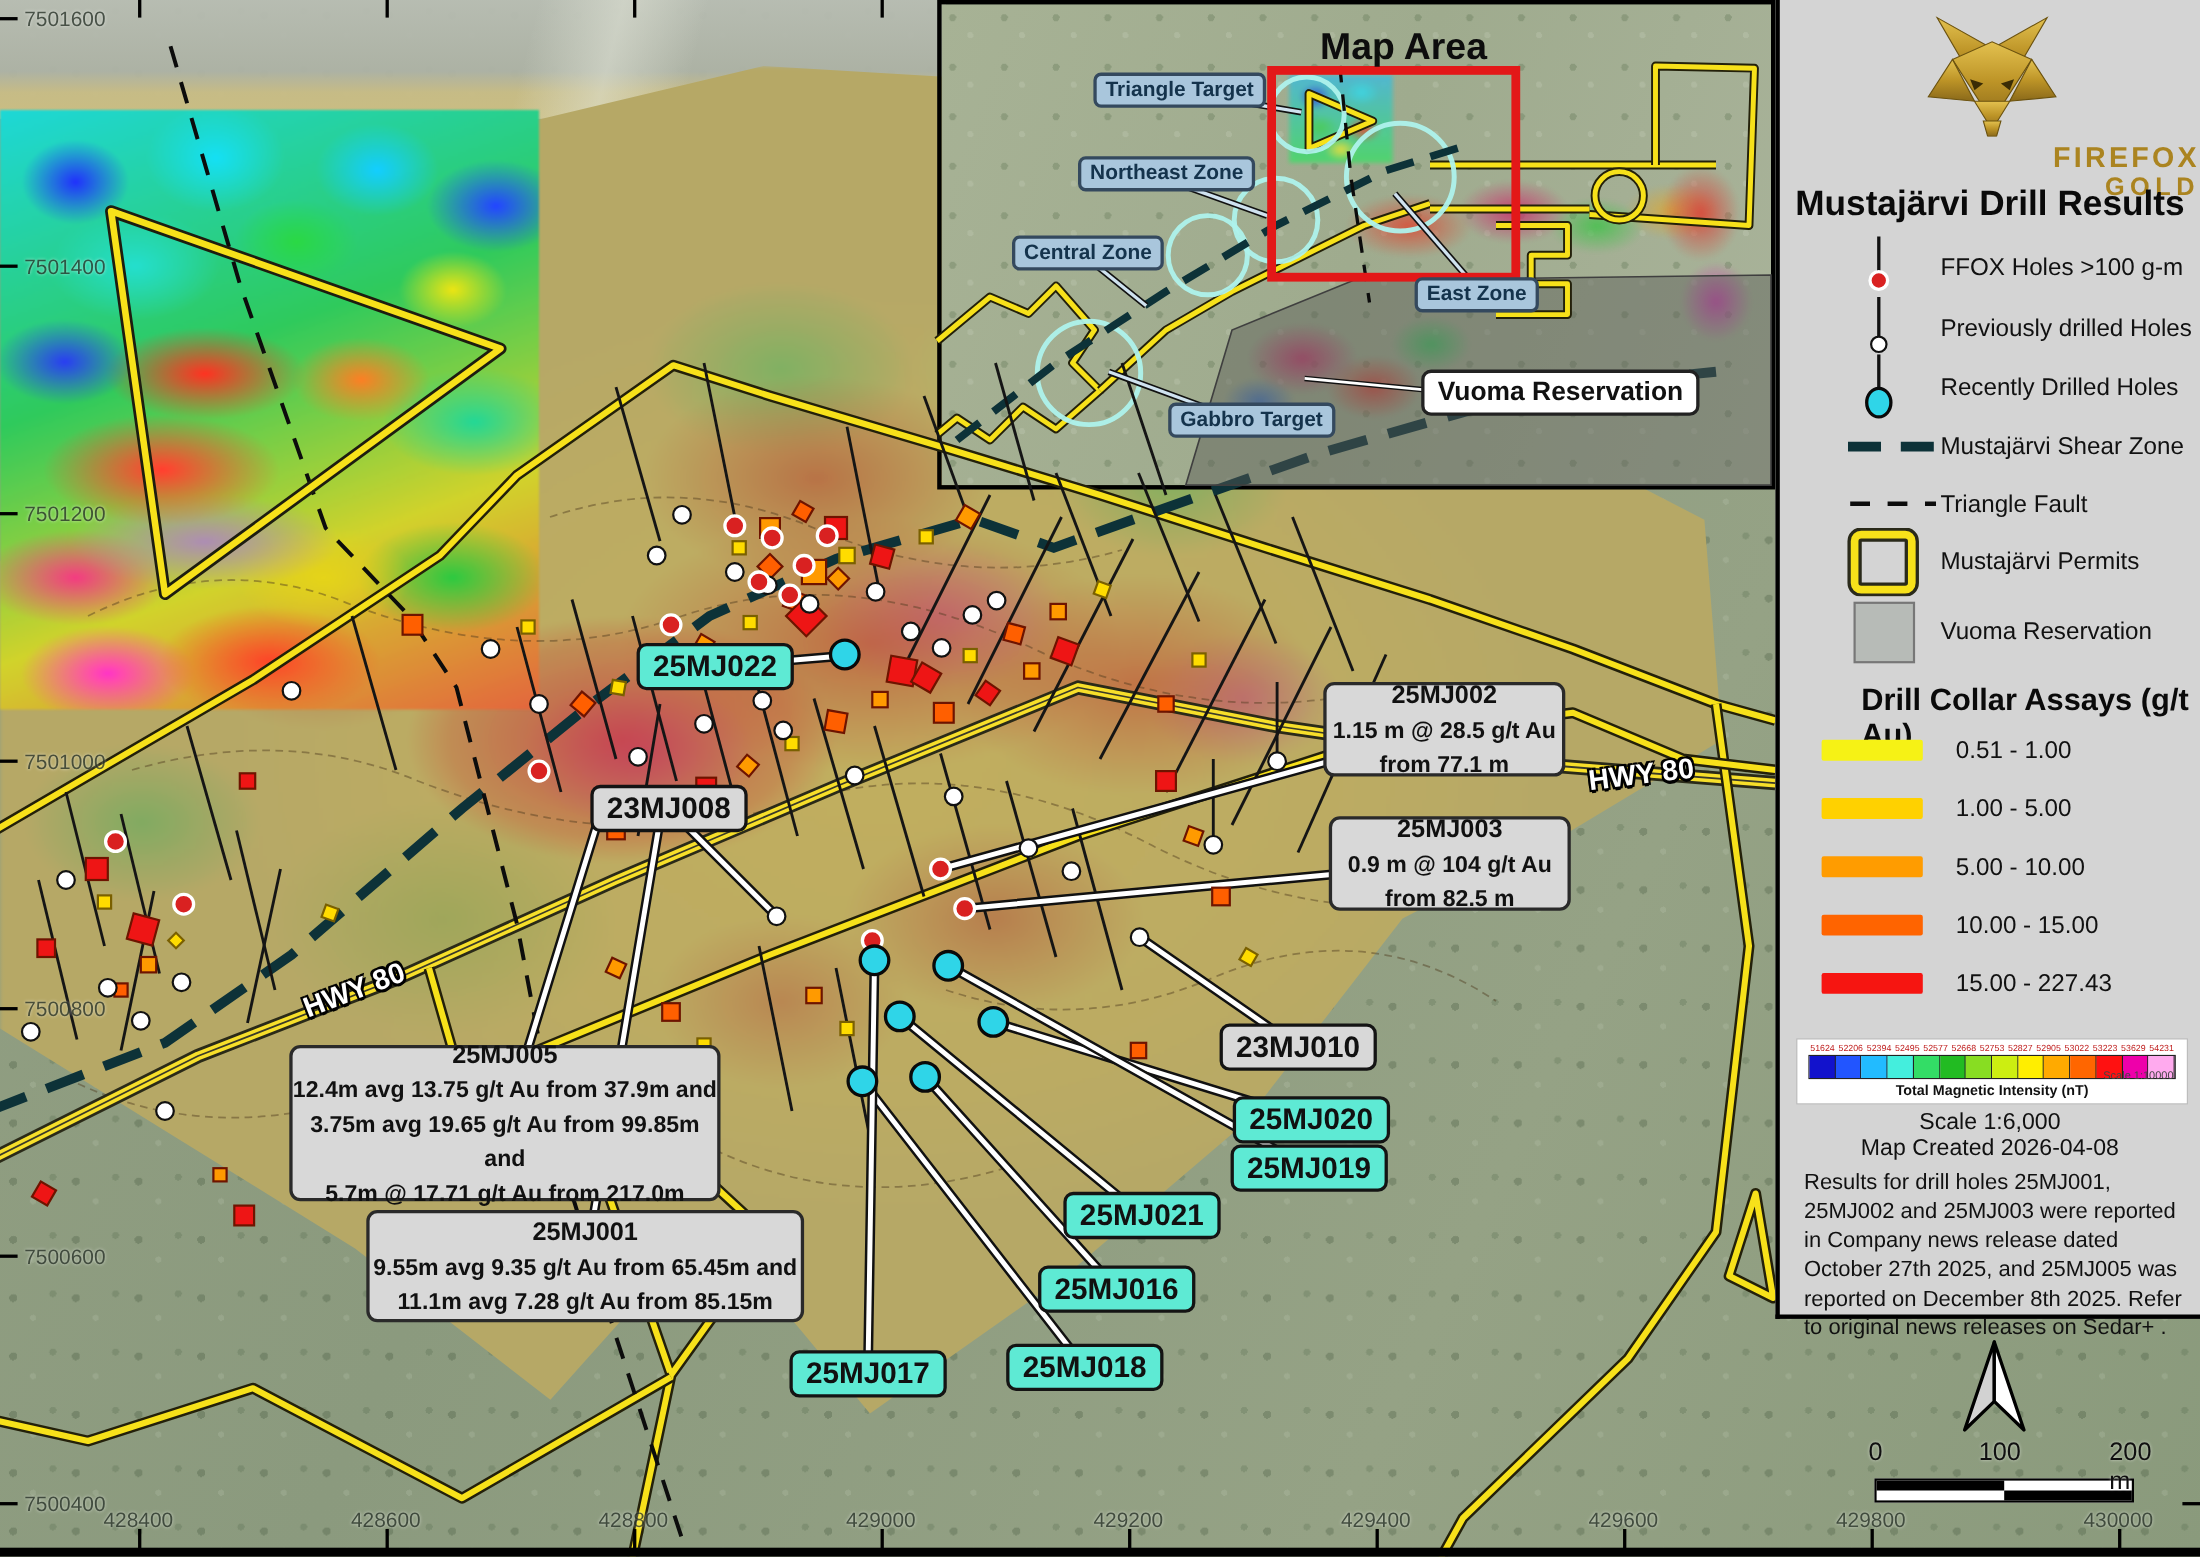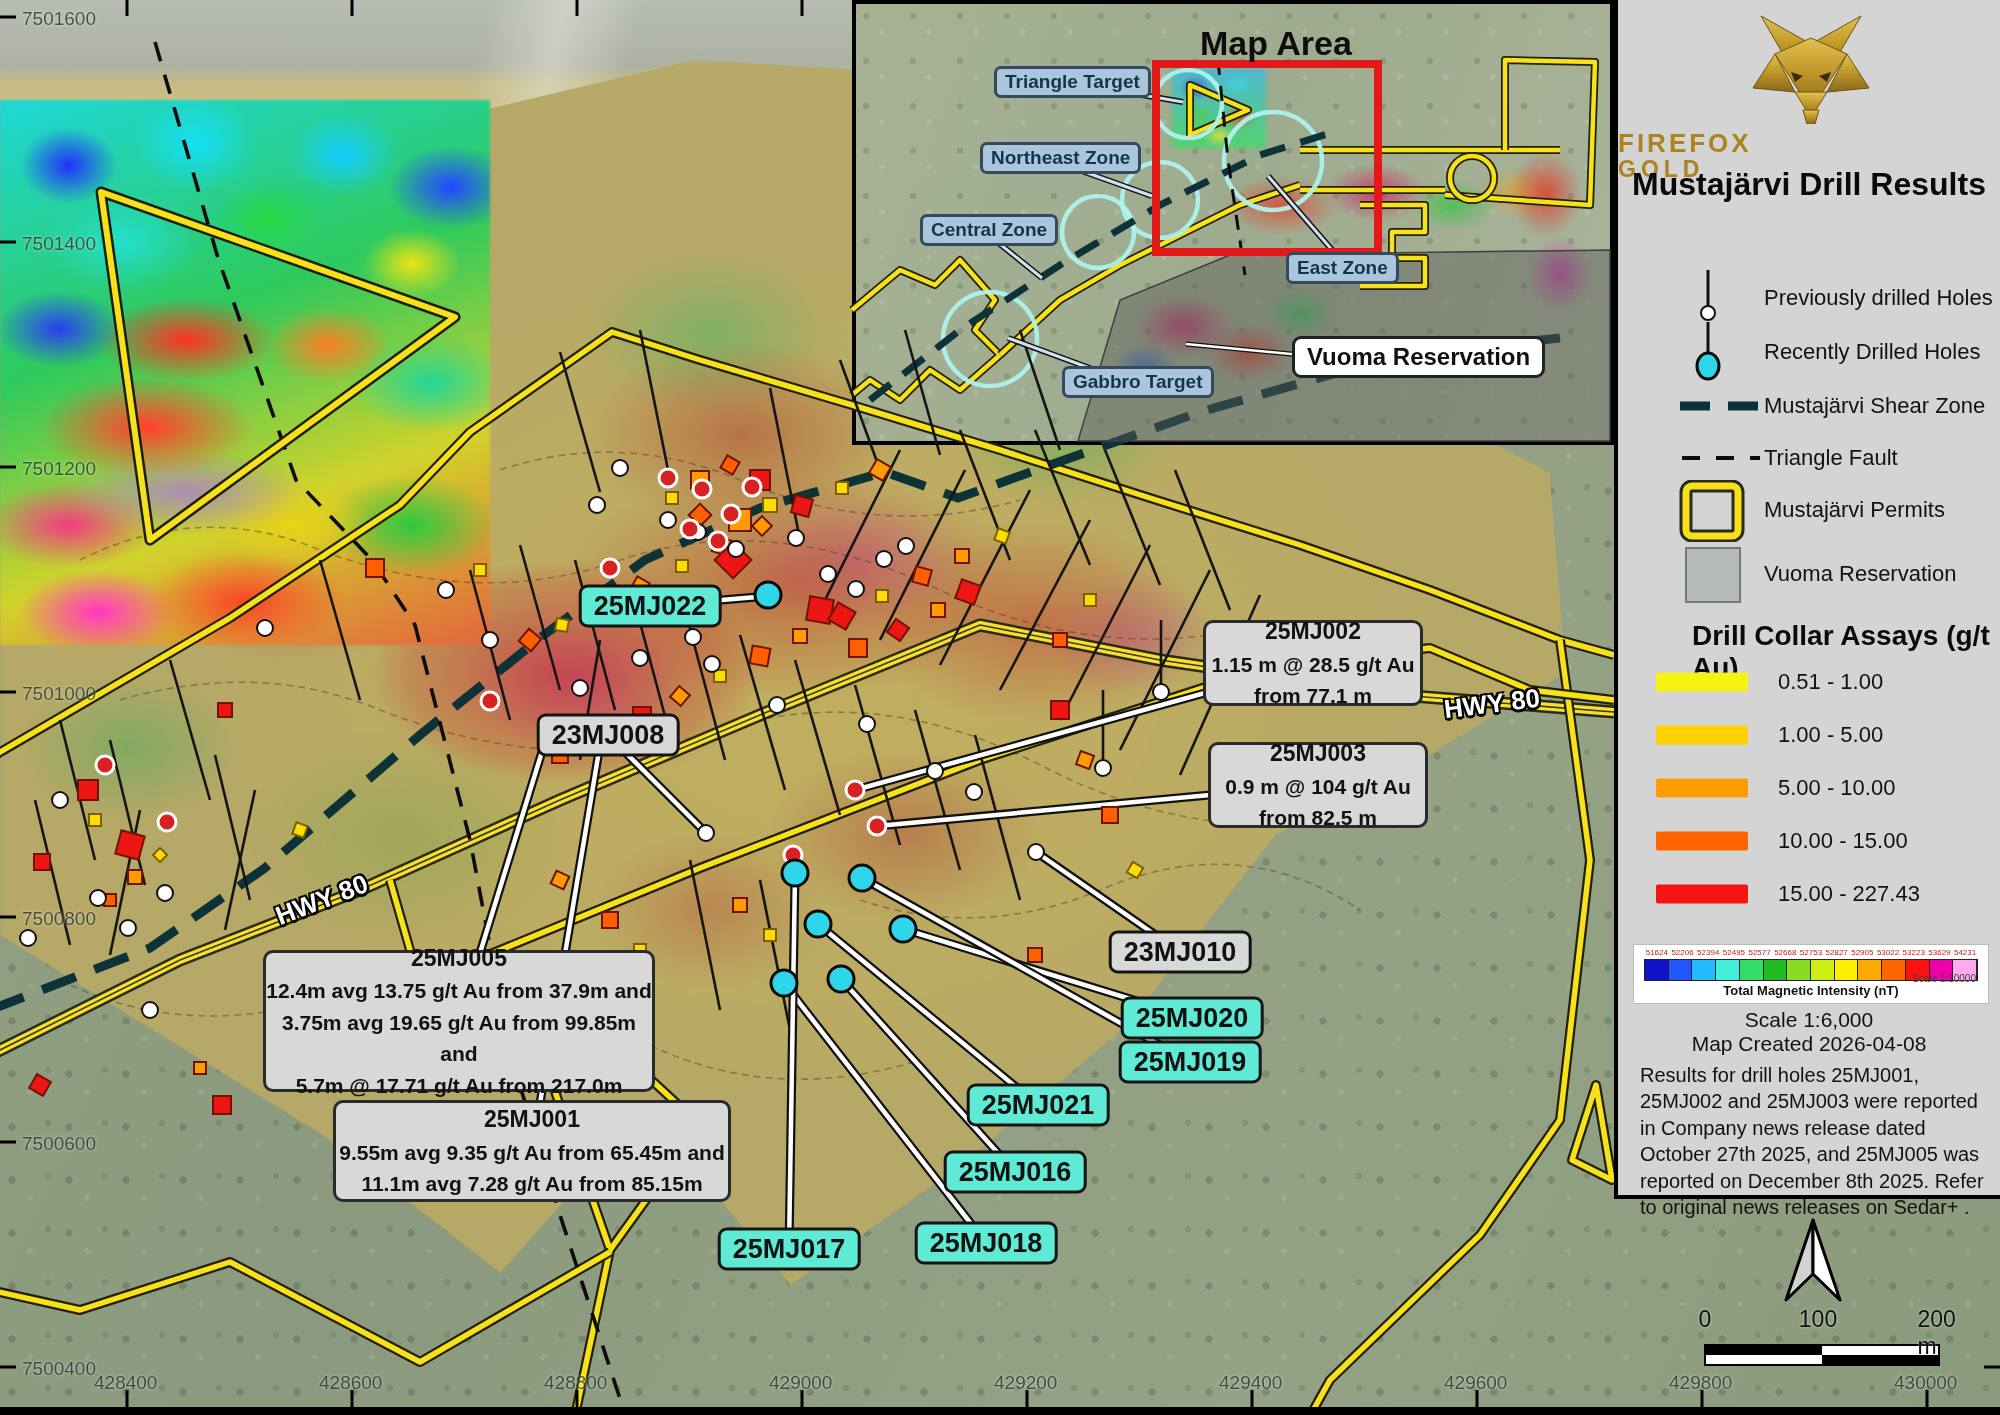--- a/index.html
+++ b/index.html
@@ -78,21 +78,21 @@
   .redrect{position:absolute;left:296px;top:56px;width:230px;height:196px;
     border:8px solid #e31818;z-index:7;}
   .zlabel{position:absolute;background:#a9c6dc;border:3px solid #34495e;border-radius:7px;
     color:#14334c;font-weight:bold;font-size:19px;padding:2px 8px;white-space:nowrap;z-index:9;}
   .vlabel{position:absolute;background:#fff;border:3px solid #222;border-radius:9px;
     color:#111;font-weight:bold;font-size:24px;padding:4px 12px;white-space:nowrap;z-index:9;}
   .i2title{position:absolute;font-weight:bold;font-size:34px;color:#0d0d0d;z-index:9;}
   
   .panel{position:absolute;left:1614px;top:0;width:386px;height:1199px;
     background:#d4d4d4;border-left:4px solid #000;border-bottom:4px solid #000;z-index:10;}
-  .brand1{position:absolute;left:0;width:100%;text-align:left;font-weight:bold;
+  .brand1{position:absolute;left:0;width:100%;text-align:right;font-weight:bold;
     letter-spacing:3px;color:#ab8420;}
   .ptitle{position:absolute;left:0;width:100%;text-align:center;font-weight:bold;
     font-size:32px;color:#0a0a0a;}
   .litem{position:absolute;left:0;width:100%;height:40px;}
   .litxt{position:absolute;left:146px;top:50%;transform:translateY(-50%);
     font-size:22px;color:#111;white-space:nowrap;}
   .licon{position:absolute;left:60px;top:50%;transform:translate(0,-50%);width:70px;height:60px;}
   .ahead{position:absolute;left:28px;font-weight:bold;font-size:28px;color:#0a0a0a;}
   .arow{position:absolute;left:0;width:100%;height:30px;}
   .aswatch{position:absolute;left:38px;top:50%;transform:translateY(-50%);
@@ -498,20 +498,27 @@
           <div style="background: rgb(255, 17, 17);"></div>
           <div style="background: rgb(238, 0, 170);"></div>
           <div style="background: rgb(255, 170, 238);"></div>
         </div>
       <div class="cbarcap">Total Magnetic Intensity (nT)</div>
       <div class="cbarnote">Scale 1:10000</div>
     </div>
     <div class="pscale" style="top:1008px">Scale 1:6,000</div>
     <div class="pscale" style="top:1032px">Map Created 2026-04-08</div>
     <div class="pnotes">Results for drill holes 25MJ001, 25MJ002 and 25MJ003 were reported in Company news release dated October 27th 2025, and 25MJ005 was reported on December 8th 2025. Refer to original news releases on Sedar+ .</div>
+  <div class="litem" style="top: 223px;">
+        <div class="licon"><svg width="70" height="60">
+            <line x1="30" y1="2" x2="30" y2="36" stroke="#111" stroke-width="3"></line>
+            <circle cx="30" cy="42" r="8" fill="#d92121" stroke="#fff" stroke-width="3"></circle>
+          </svg></div>
+        <div class="litxt">FFOX Holes &gt;100 g-m</div>
+      </div>
       <div class="litem" style="top: 278px;">
         <div class="licon"><svg width="70" height="60">
             <line x1="30" y1="2" x2="30" y2="38" stroke="#111" stroke-width="3"></line>
             <circle cx="30" cy="45" r="7" fill="#fff" stroke="#111" stroke-width="2"></circle>
           </svg></div>
         <div class="litxt">Previously drilled Holes</div>
       </div>
       <div class="litem" style="top: 386px;">
         <div class="licon"><svg width="90" height="60">
             <line x1="2" y1="30" x2="86" y2="30" stroke="#0d3238" stroke-width="9" stroke-dasharray="30,18"></line>

